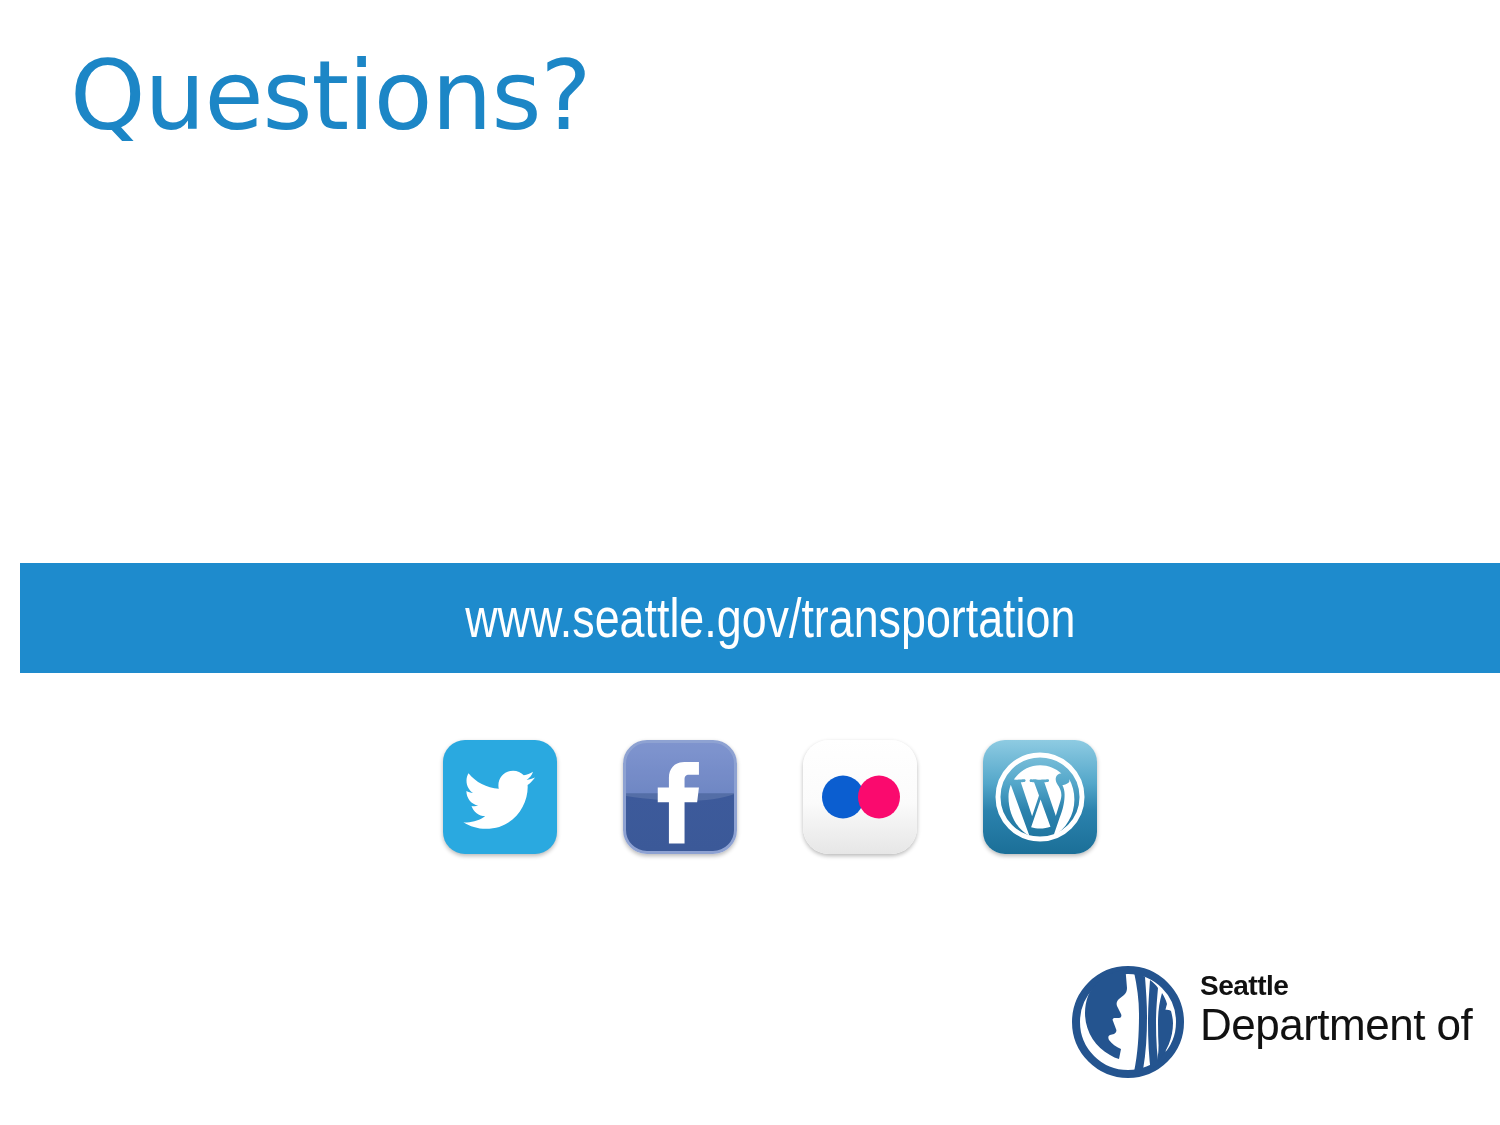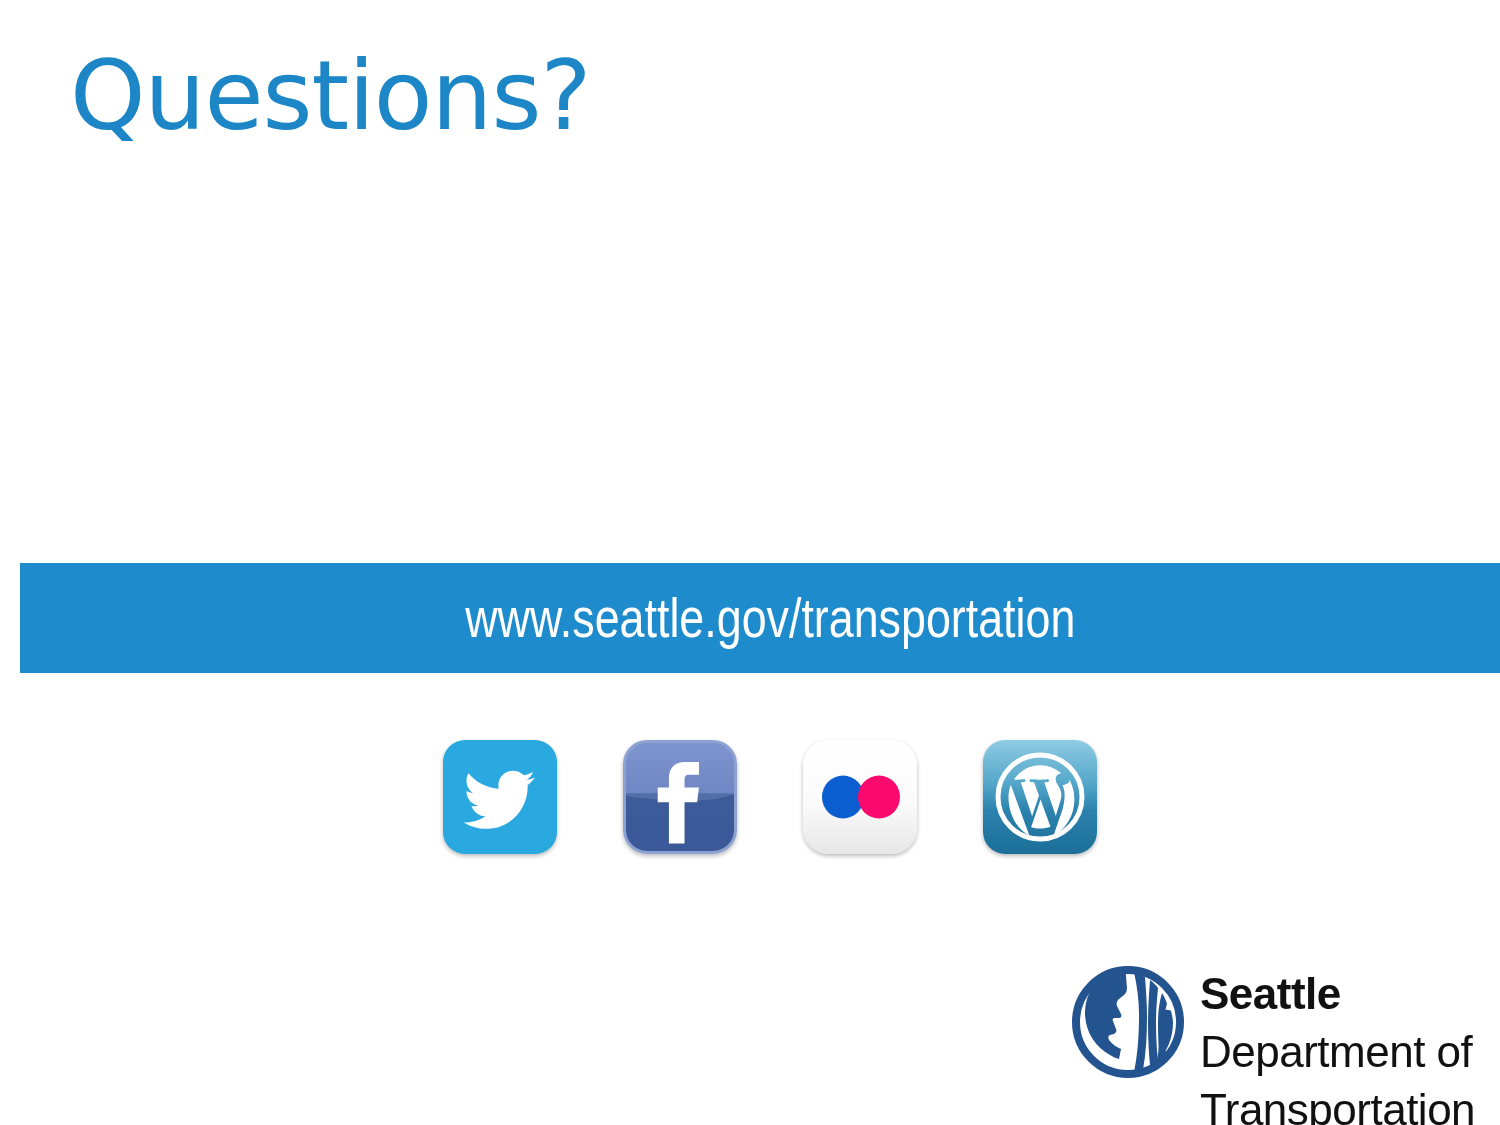--- a/index.html
+++ b/index.html
@@ -131,31 +131,31 @@
   }
   .sdot-mark { width: 112px; height: 112px; flex: 0 0 auto; }
   .sdot-text {
     font-family: "Liberation Sans", sans-serif;
     color: #111111;
     line-height: 1.0;
     padding-top: 6px;
   }
   .sdot-text .l1 {
     display: block;
-    font-size: 44px;
+    font-size: 28px;
     font-weight: 700;
     letter-spacing: -0.5px;
   }
   .sdot-text .l2,
   .sdot-text .l3 {
     display: block;
     font-size: 44px;
     font-weight: 400;
     letter-spacing: -0.5px;
-    margin-top: 14px;
+    margin-top: 3px;
   }
 </style>
 </head>
 <body>
 
 <div class="slide">
 
   <div class="slide-title">Questions?</div>
 
 
@@ -208,17 +208,16 @@
 
         <path d="M62 6c4 1 8 3 11 5 1 13 2 27 2 40 0 18-1 36-4 53-3 1-6 2-9 2 4-19 5-39 5-58 0-14-2-28-5-42z"></path>
         <path d="M78 14c3 2 6 5 8 8-1 11-2 23-2 34 0 18 1 36 4 53-3 2-5 4-8 5-3-19-4-38-4-58 0-14 1-28 2-42z"></path>
         <path d="M90 27c2 3 4 7 5 11-2 6-3 13-3 19 0 17 2 34 5 50-2 2-4 4-7 6-3-18-4-37-4-56 0-10 1-20 4-30z"></path>
         <path d="M99 45c1 4 2 8 2 12 0 15-6 29-16 39 2-13 3-26 3-39 0-4 0-8-1-12 3-1 8-2 12 0z"></path>
       </g>
     </svg>
     <div class="sdot-text">
       <span class="l1">Seattle</span>
       <span class="l2">Department of</span>
-      <span class="l3">Transportation</span>
     </div>
   </div>
 
 </div>
 
 </body></html>

